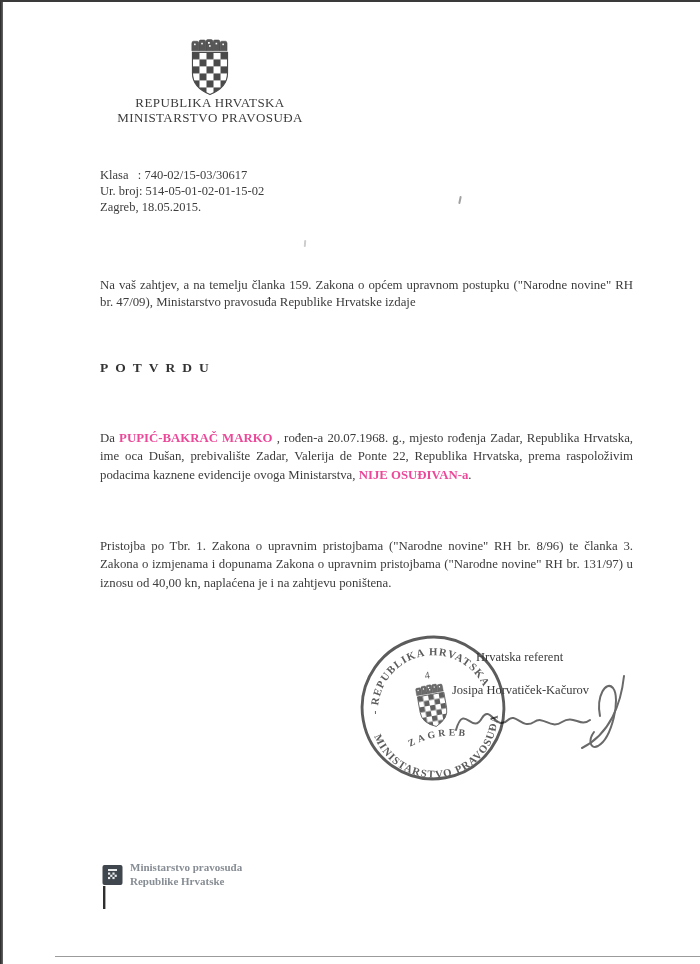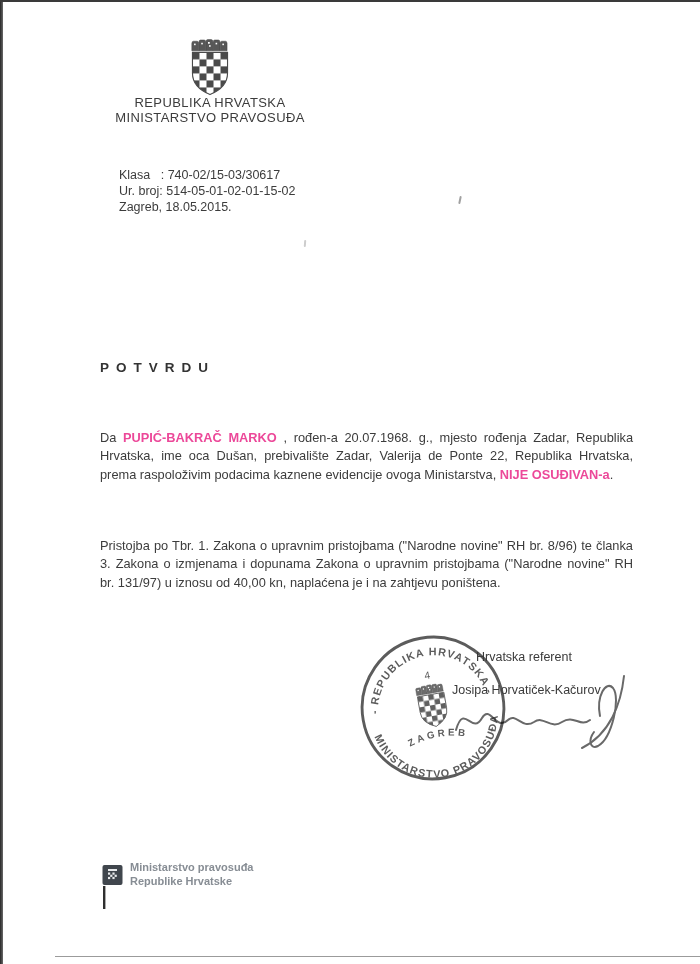--- a/index.html
+++ b/index.html
@@ -1,31 +1,31 @@
 <!DOCTYPE html>
 <html><head>
 <meta charset="utf-8">
 <style>
   html,body{margin:0;padding:0;background:#ffffff;}
   #page{
     position:relative;width:700px;height:964px;background:#fff;overflow:hidden;
-    font-family:Liberation Sans, sans-serif;color:#3c3c3c;
+    font-family:Liberation Serif, serif;color:#3c3c3c;
   }
   .abs{position:absolute;}
   
   .edge-left{left:0;top:0;width:3px;height:964px;background:linear-gradient(90deg,#262626,#6a6a6a);}
   .edge-top{left:0;top:0;width:700px;height:2px;background:#3a3a3a;}
   .edge-bottom{left:55px;top:956px;width:645px;height:1px;background:#9b9b9b;}
   
   .header-block{left:60px;top:95px;width:300px;text-align:center;line-height:15px;}
   .header-block .h-main{font-size:13px;letter-spacing:.4px;}
   .header-block .h-sub{font-size:12.5px;}
   
   .ref-block{left:100px;top:167px;font-size:12.5px;line-height:16px;}
-  .ref-line{white-space:pre;margin-left:19px;}
+  .ref-line{white-space:pre;}
   
   .para{left:100px;width:533px;font-size:12.8px;line-height:18.4px;text-align:justify;}
   .p-intro{top:277px;line-height:17px;}
   .doc-title{left:100px;top:360px;width:533px;text-align:left;font-size:13.5px;
     font-weight:bold;letter-spacing:7px;color:#333;}
   .p-cert{top:429px;}
   .p-fee{top:537px;}
   b.inkbold{color:#ec4899;}
   
   .stamp-wrap{left:356px;top:631px;width:154px;height:154px;transform:rotate(-10deg);
@@ -86,20 +86,21 @@
     <div class="h-main">REPUBLIKA HRVATSKA</div>
     <div class="h-main">MINISTARSTVO PRAVOSUĐA</div>
   </div>
 
   <div class="abs ref-block">
     <div class="ref-line">Klasa   : 740-02/15-03/30617</div>
     <div class="ref-line">Ur. broj: 514-05-01-02-01-15-02</div>
     <div class="ref-line">Zagreb, 18.05.2015.</div>
   </div>
 
+  <div class="abs para p-intro">Na vaš zahtjev, a na temelju članka 159. Zakona o općem upravnom postupku ("Narodne novine" RH br. 47/09), Ministarstvo pravosuđa Republike Hrvatske izdaje</div>
 
   <div class="abs doc-title">POTVRDU</div>
 
   <div class="abs para p-cert"><span>Da </span><b class="inkbold">PUPIĆ-BAKRAČ MARKO</b><span> , rođen-a 20.07.1968. g., mjesto rođenja Zadar, Republika Hrvatska, ime oca Dušan, prebivalište Zadar, Valerija de Ponte 22, Republika Hrvatska, prema raspoloživim podacima kaznene evidencije ovoga Ministarstva, </span><b class="inkbold">NIJE OSUĐIVAN-a</b><span>.</span></div>
 
   <div class="abs para p-fee">Pristojba po Tbr. 1. Zakona o upravnim pristojbama ("Narodne novine" RH br. 8/96) te članka 3. Zakona o izmjenama i dopunama Zakona o upravnim pristojbama ("Narodne novine" RH br. 131/97) u iznosu od 40,00 kn, naplaćena je i na zahtjevu poništena.</div>
 
   <div class="abs stamp-wrap">
     <svg width="154" height="154" viewBox="0 0 150 150">
       <defs>

